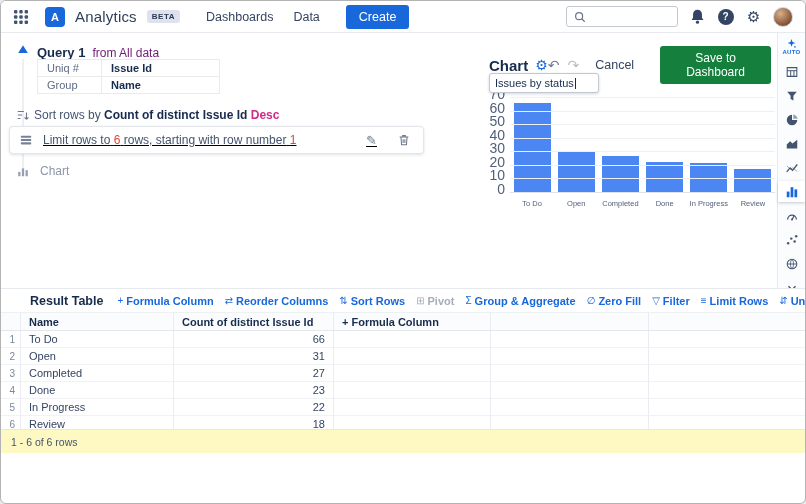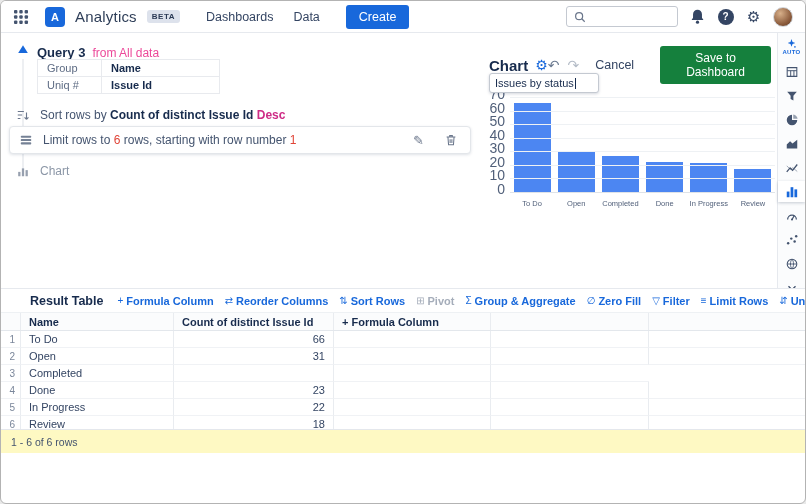--- a/index.html
+++ b/index.html
@@ -25,30 +25,30 @@
   .avatar { width:20px; height:20px; border-radius:50%; background:radial-gradient(circle at 35% 30%, #d8b08a, #8a5a3b 65%, #5c3a24); border:1px solid #d0d4da; cursor:pointer; }
 
   
   .main { position:absolute; top:32px; left:0; right:0; height:255px; background:#fff; }
 
   
   .qpanel { position:absolute; left:0; top:0; width:480px; height:255px; }
   .connector { position:absolute; left:21px; top:26px; height:112px; width:2px; background:#EDEFF2; }
   .query-header { position:absolute; left:15px; top:10px; display:flex; align-items:baseline; gap:7px; }
   .query-title { font-size:13px; font-weight:bold; color:#172B4D; }
-  .query-sub { font-size:12px; color:#ec4899; }
+  .query-sub { font-size:12px; color:#701a75; }
   .fields-table { position:absolute; left:36px; top:26px; width:183px; border-collapse:collapse; background:#fff; font-size:11px; }
   .fields-table td { border:1px solid #E8EAEE; padding:2px 9px; height:15px; }
   .fields-table .flabel { width:64px; color:#5E6C84; }
   .fields-table .fvalue { color:#172B4D; font-weight:bold; }
-  .sort-row { position:absolute; left:15px; top:75px; display:flex; align-items:center; gap:10px; font-size:12px; }
+  .sort-row { position:absolute; left:15px; top:75px; display:flex; align-items:center; gap:4px; font-size:12px; }
   .sort-prefix { color:#44546F; }
   .sort-field { color:#172B4D; font-weight:bold; }
   .sort-dir { color:#CE2C86; font-weight:bold; }
-  .limit-card { position:absolute; left:8px; top:93px; width:462px; height:28px; background:#fff; border:1px solid #E3E6EA; border-radius:4px; box-shadow:0 1px 3px rgba(9,30,66,.13); display:flex; align-items:center; padding:0 12px 0 9px; gap:10px; font-size:12px; z-index:2; }
+  .limit-card { position:absolute; left:8px; top:93px; width:415px; height:28px; background:#fff; border:1px solid #E3E6EA; border-radius:4px; box-shadow:0 1px 3px rgba(9,30,66,.13); display:flex; align-items:center; padding:0 12px 0 9px; gap:10px; font-size:12px; z-index:2;text-decoration:underline; }
   .limit-text { color:#44546F; flex:1; }
   .limit-num { color:#E04437; }
   .mini-icon { display:inline-flex; width:14px; height:14px; align-items:center; justify-content:center; }
   .pencil { font-size:13px; color:#6B778C; cursor:pointer; margin-right:10px; }
   .chart-item { position:absolute; left:15px; top:131px; display:flex; align-items:center; gap:10px; font-size:12px; color:#8C97A7; cursor:pointer; }
 
   
   .cpanel { position:absolute; left:486px; top:0; width:292px; height:255px; }
   .cheader { position:absolute; top:13px; left:2px; right:8px; display:flex; align-items:center; }
   .ctitle { font-size:15px; font-weight:bold; color:#172B4D; }
@@ -160,32 +160,32 @@
   <div class="main">
 
     <div class="qpanel">
       <div class="connector"></div>
       <div class="query-header">
         <span class="mini-icon">
           <svg viewBox="0 0 16 16">
               <path d="M8 2.5l5.5 9h-11z" fill="#1868DB"></path>
             </svg>
         </span>
-        <span class="query-title">Query 3</span>
+        <span class="query-title">Query 1</span>
         <span class="query-sub">from All data</span>
       </div>
       <table class="fields-table">
           <tbody>
             <tr>
+              <td class="flabel">Uniq #</td>
+              <td class="fvalue">Issue Id</td>
+            </tr>
+            <tr>
               <td class="flabel">Group</td>
               <td class="fvalue">Name</td>
-            </tr>
-            <tr>
-              <td class="flabel">Uniq #</td>
-              <td class="fvalue">Issue Id</td>
             </tr>
           </tbody>
         </table>
       <div class="sort-row">
         <span class="mini-icon">
           <svg viewBox="0 0 16 16" stroke="#6B778C" stroke-width="1.3" fill="none">
               <path d="M2 4h7M2 8h5M2 12h3"></path>
               <path d="M12 5v8M12 13l-2.2-2.4M12 13l2.2-2.4"></path>
             </svg>
         </span>
@@ -437,20 +437,21 @@
           <div class="tcell gutter">2</div>
           <div class="tcell">Open</div>
           <div class="tcell num">31</div>
           <div class="tcell"></div>
           <div class="tcell"></div>
           <div class="tcell last"></div>
         </div>
         <div class="trow">
           <div class="tcell gutter">3</div>
           <div class="tcell">Completed</div>
+          <div class="tcell num">27</div>
           <div class="tcell"></div>
           <div class="tcell"></div>
           <div class="tcell last"></div>
         </div>
         <div class="trow">
           <div class="tcell gutter">4</div>
           <div class="tcell">Done</div>
           <div class="tcell num">23</div>
           <div class="tcell"></div>
           <div class="tcell"></div>

